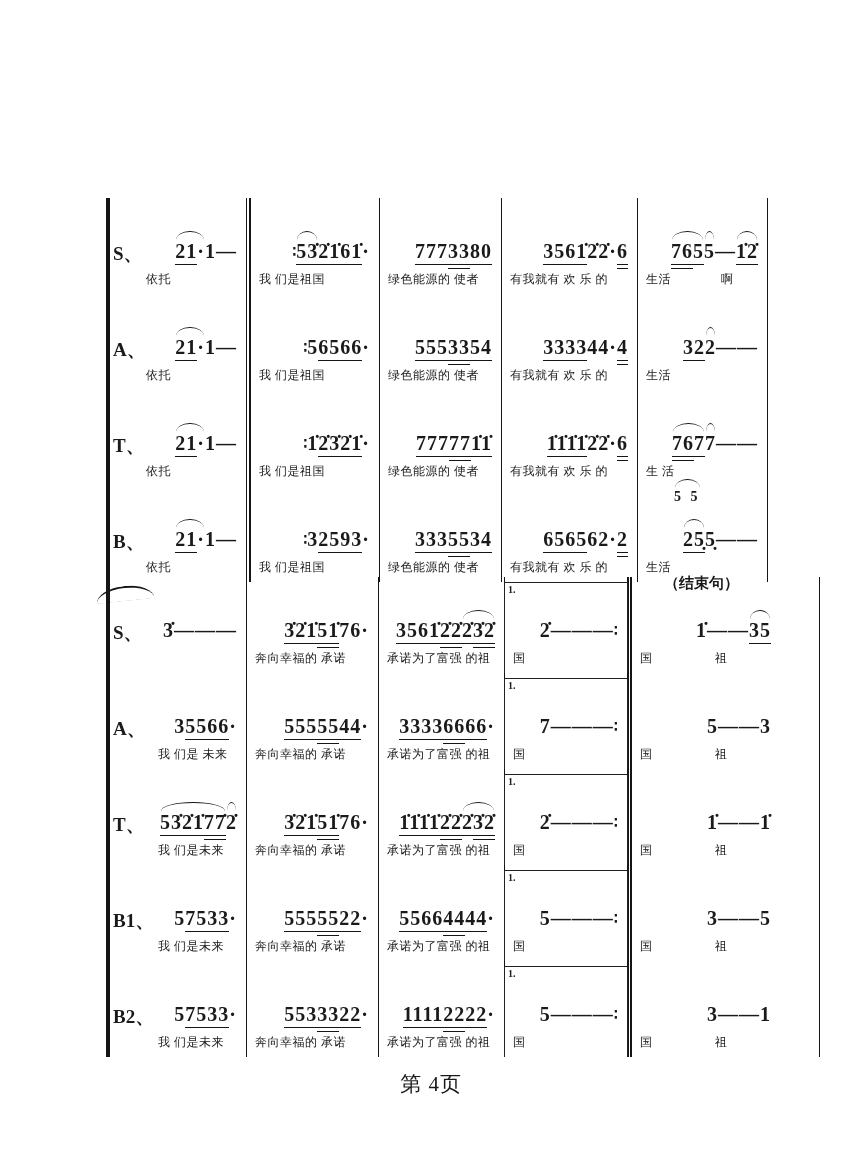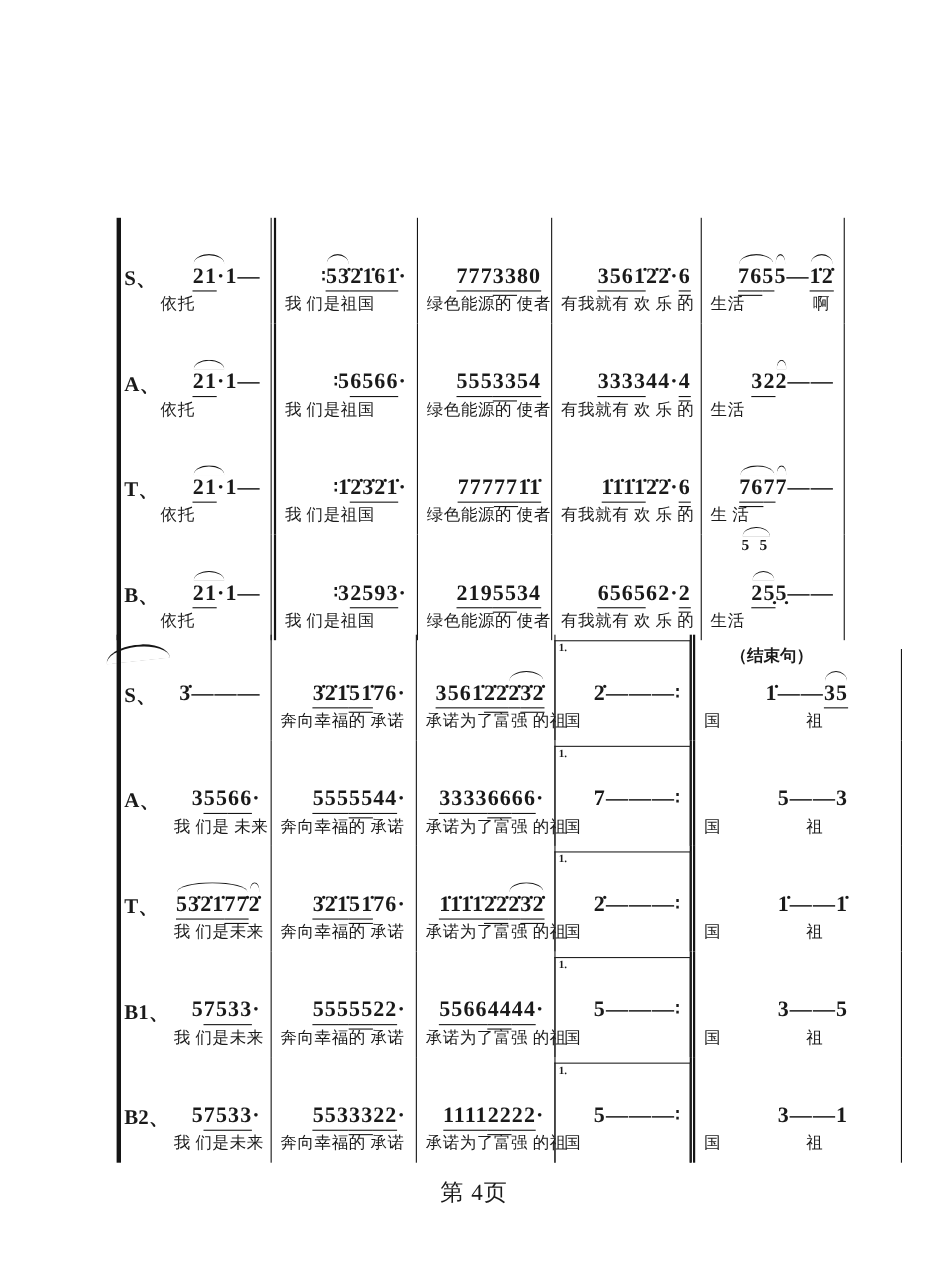--- a/index.html
+++ b/index.html
@@ -15,21 +15,21 @@
   .notes-line{position:absolute;left:0;right:0;bottom:29px;display:flex;justify-content:flex-end;
               align-items:flex-end;padding:0 9px 0 6px;font-size:20px;font-weight:bold;line-height:1;white-space:nowrap}
   .grp{display:inline-flex;align-items:flex-end;position:relative}
   .arc::before{content:"";position:absolute;top:-10px;left:1px;right:1px;height:8px;
                border-top:1.7px solid #151515;border-radius:50% 50% 0 0/100% 100% 0 0}
   .seg{position:relative;padding-bottom:3px;letter-spacing:1px;border-bottom:1.6px solid transparent}
   .seg.u1{border-bottom-color:#151515}
   .seg.u2{border-bottom-color:#151515}
   .seg.u2::after{content:"";position:absolute;left:0;right:0;bottom:-4.6px;height:0;border-top:1.6px solid #151515}
   .rep{font-size:16px;font-weight:bold;padding-bottom:5px;line-height:1}
-  .lyric-line{position:absolute;left:0;right:16px;bottom:8px;padding:0 4px 0 8px;font-size:15px;
+  .lyric-line{position:absolute;left:0;right:16px;bottom:8px;padding:0 4px 0 8px;font-size:12px;
               line-height:1.2;white-space:pre;letter-spacing:.5px}
   .grace{position:absolute;top:3px;left:36px;font-size:14px;font-weight:bold;letter-spacing:3px}
   .volta-box{position:absolute;top:5px;bottom:0;left:-1px;right:-1px;border:1.2px solid #222;border-bottom:none;pointer-events:none}
   .volta-label{position:absolute;top:1px;left:3px;font-size:10px;font-weight:bold;letter-spacing:0}
   .ending-label{position:absolute;top:-3px;left:32px;font-size:15px;font-weight:bold;white-space:nowrap}
   .lead-arc{position:absolute;top:9px;left:-14px;width:58px;height:13px;
             border-top:2px solid #151515;border-radius:50% 50% 0 0/100% 100% 0 0;transform:rotate(-6deg)}
   #footer{position:absolute;top:1070px;left:0;width:100%;text-align:center;font-size:21px;letter-spacing:1px}
 </style>
 </head>
@@ -291,21 +291,21 @@
               <span class="grp">
                 <span class="seg u1">2593</span>
                 <span class="seg u0">·</span>
               </span>
             </div>
             <div class="lyric-line">我 们是祖国</div>
           </div>
           <div class="measure" style="width: 122px;">
             <div class="notes-line">
               <span class="grp">
-                <span class="seg u1">219</span>
+                <span class="seg u1">333</span>
                 <span class="seg u2">55</span>
               </span>
               <span class="grp">
                 <span class="seg u1">34</span>
               </span>
             </div>
             <div class="lyric-line">绿色能源的 使者</div>
           </div>
           <div class="measure" style="width: 136px;">
             <div class="notes-line">
@@ -402,21 +402,21 @@
               <span class="grp">
                 <span class="seg u0">—</span>
               </span>
               <span class="grp">
                 <span class="seg u0">—</span>
               </span>
               <span class="rep">∶</span>
             </div>
             <div class="lyric-line">国</div>
           </div>
-          <div class="measure" style="width: 188px; margin-top: 13px;">
+          <div class="measure" style="width: 188px;">
             <div class="ending-label">（结束句）</div>
             <div class="notes-line" style="padding-right: 48px;">
               <span class="grp">
                 <span class="seg u0">1̇</span>
               </span>
               <span class="grp">
                 <span class="seg u0">—</span>
               </span>
               <span class="grp">
                 <span class="seg u0">—</span>

